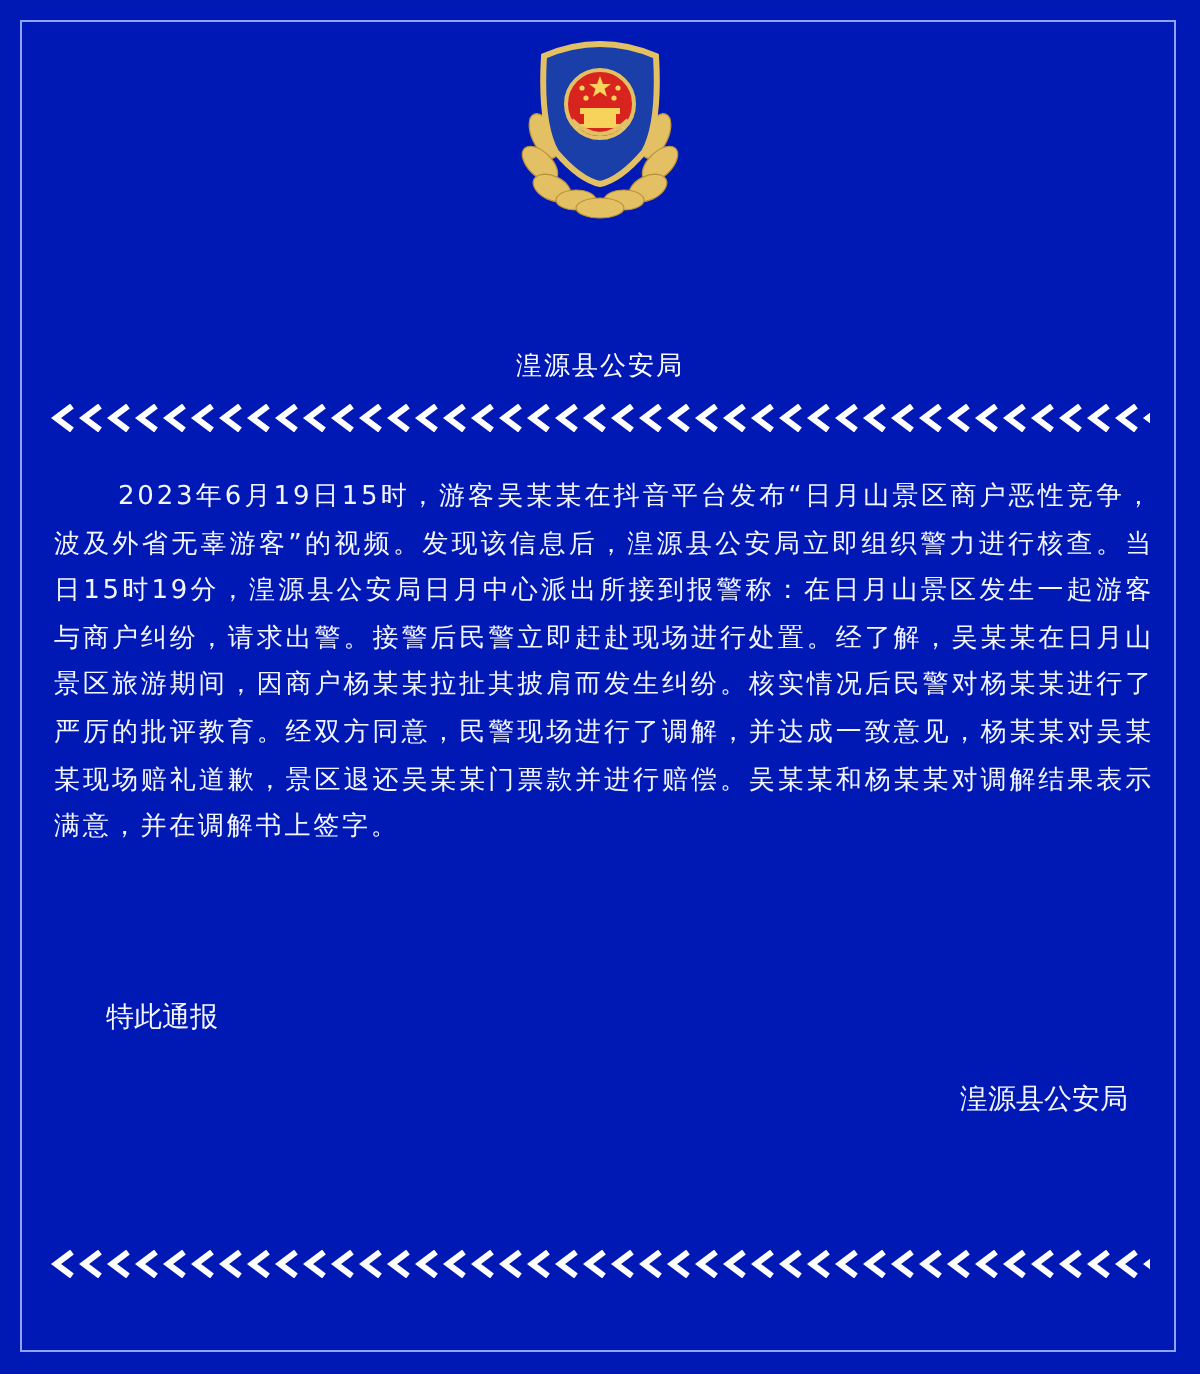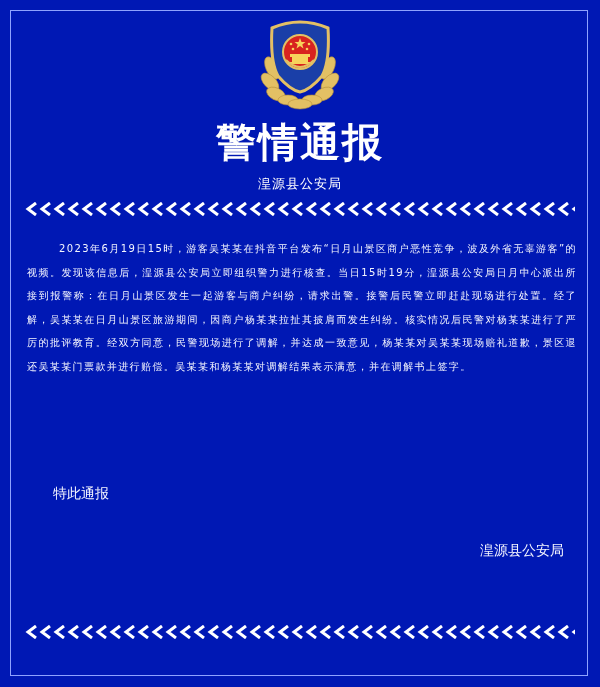--- a/index.html
+++ b/index.html
@@ -59,34 +59,34 @@
       left: 25px;
       width: 550px;
       height: 14px;
     }
     .chevrons.top { top: 202px; }
     .chevrons.bottom { top: 625px; }
     .body-text {
       position: absolute;
       left: 27px; top: 237px;
       width: 550px;
-      font-size: 10px;
+      font-size: 13px;
       line-height: 23.6px;
       letter-spacing: 1.4px;
       color: #f4f6ff;
       text-align: justify;
       margin: 0;
     }
     .body-text .indent {
       display: inline-block;
       width: 32px;
     }
     .closing {
       position: absolute;
-      left: 53px; top: 482px;
+      left: 53px; top: 498px;
       font-size: 14px;
       line-height: 22px;
       color: #f4f6ff;
     }
     .signature {
       position: absolute;
       right: 36px; top: 537px;
       text-align: center;
       font-size: 14px;
       line-height: 26px;
@@ -127,21 +127,20 @@
     </g>
 
     <g fill="#f7d35b">
       <rect x="32" y="36" width="20" height="3"></rect>
       <rect x="34" y="39" width="16" height="5"></rect>
       <rect x="30" y="44" width="24" height="2"></rect>
     </g>
     <path d="M28 42 Q42 56 56 42" fill="none" stroke="#e3c064" stroke-width="2"></path>
   </svg>
 
-  <div class="title">警情通报</div>
   <div class="subtitle">湟源县公安局</div>
 
   <svg class="chevrons top" viewBox="0 0 550 14" preserveAspectRatio="none">
     <defs>
       <pattern id="chev" x="0" y="0" width="14" height="14" patternUnits="userSpaceOnUse">
         <path d="M11 1 L3 7 L11 13" fill="none" stroke="#ffffff" stroke-width="3" stroke-linejoin="miter"></path>
       </pattern>
     </defs>
     <rect x="0" y="0" width="550" height="14" fill="url(#chev)"></rect>
   </svg>

